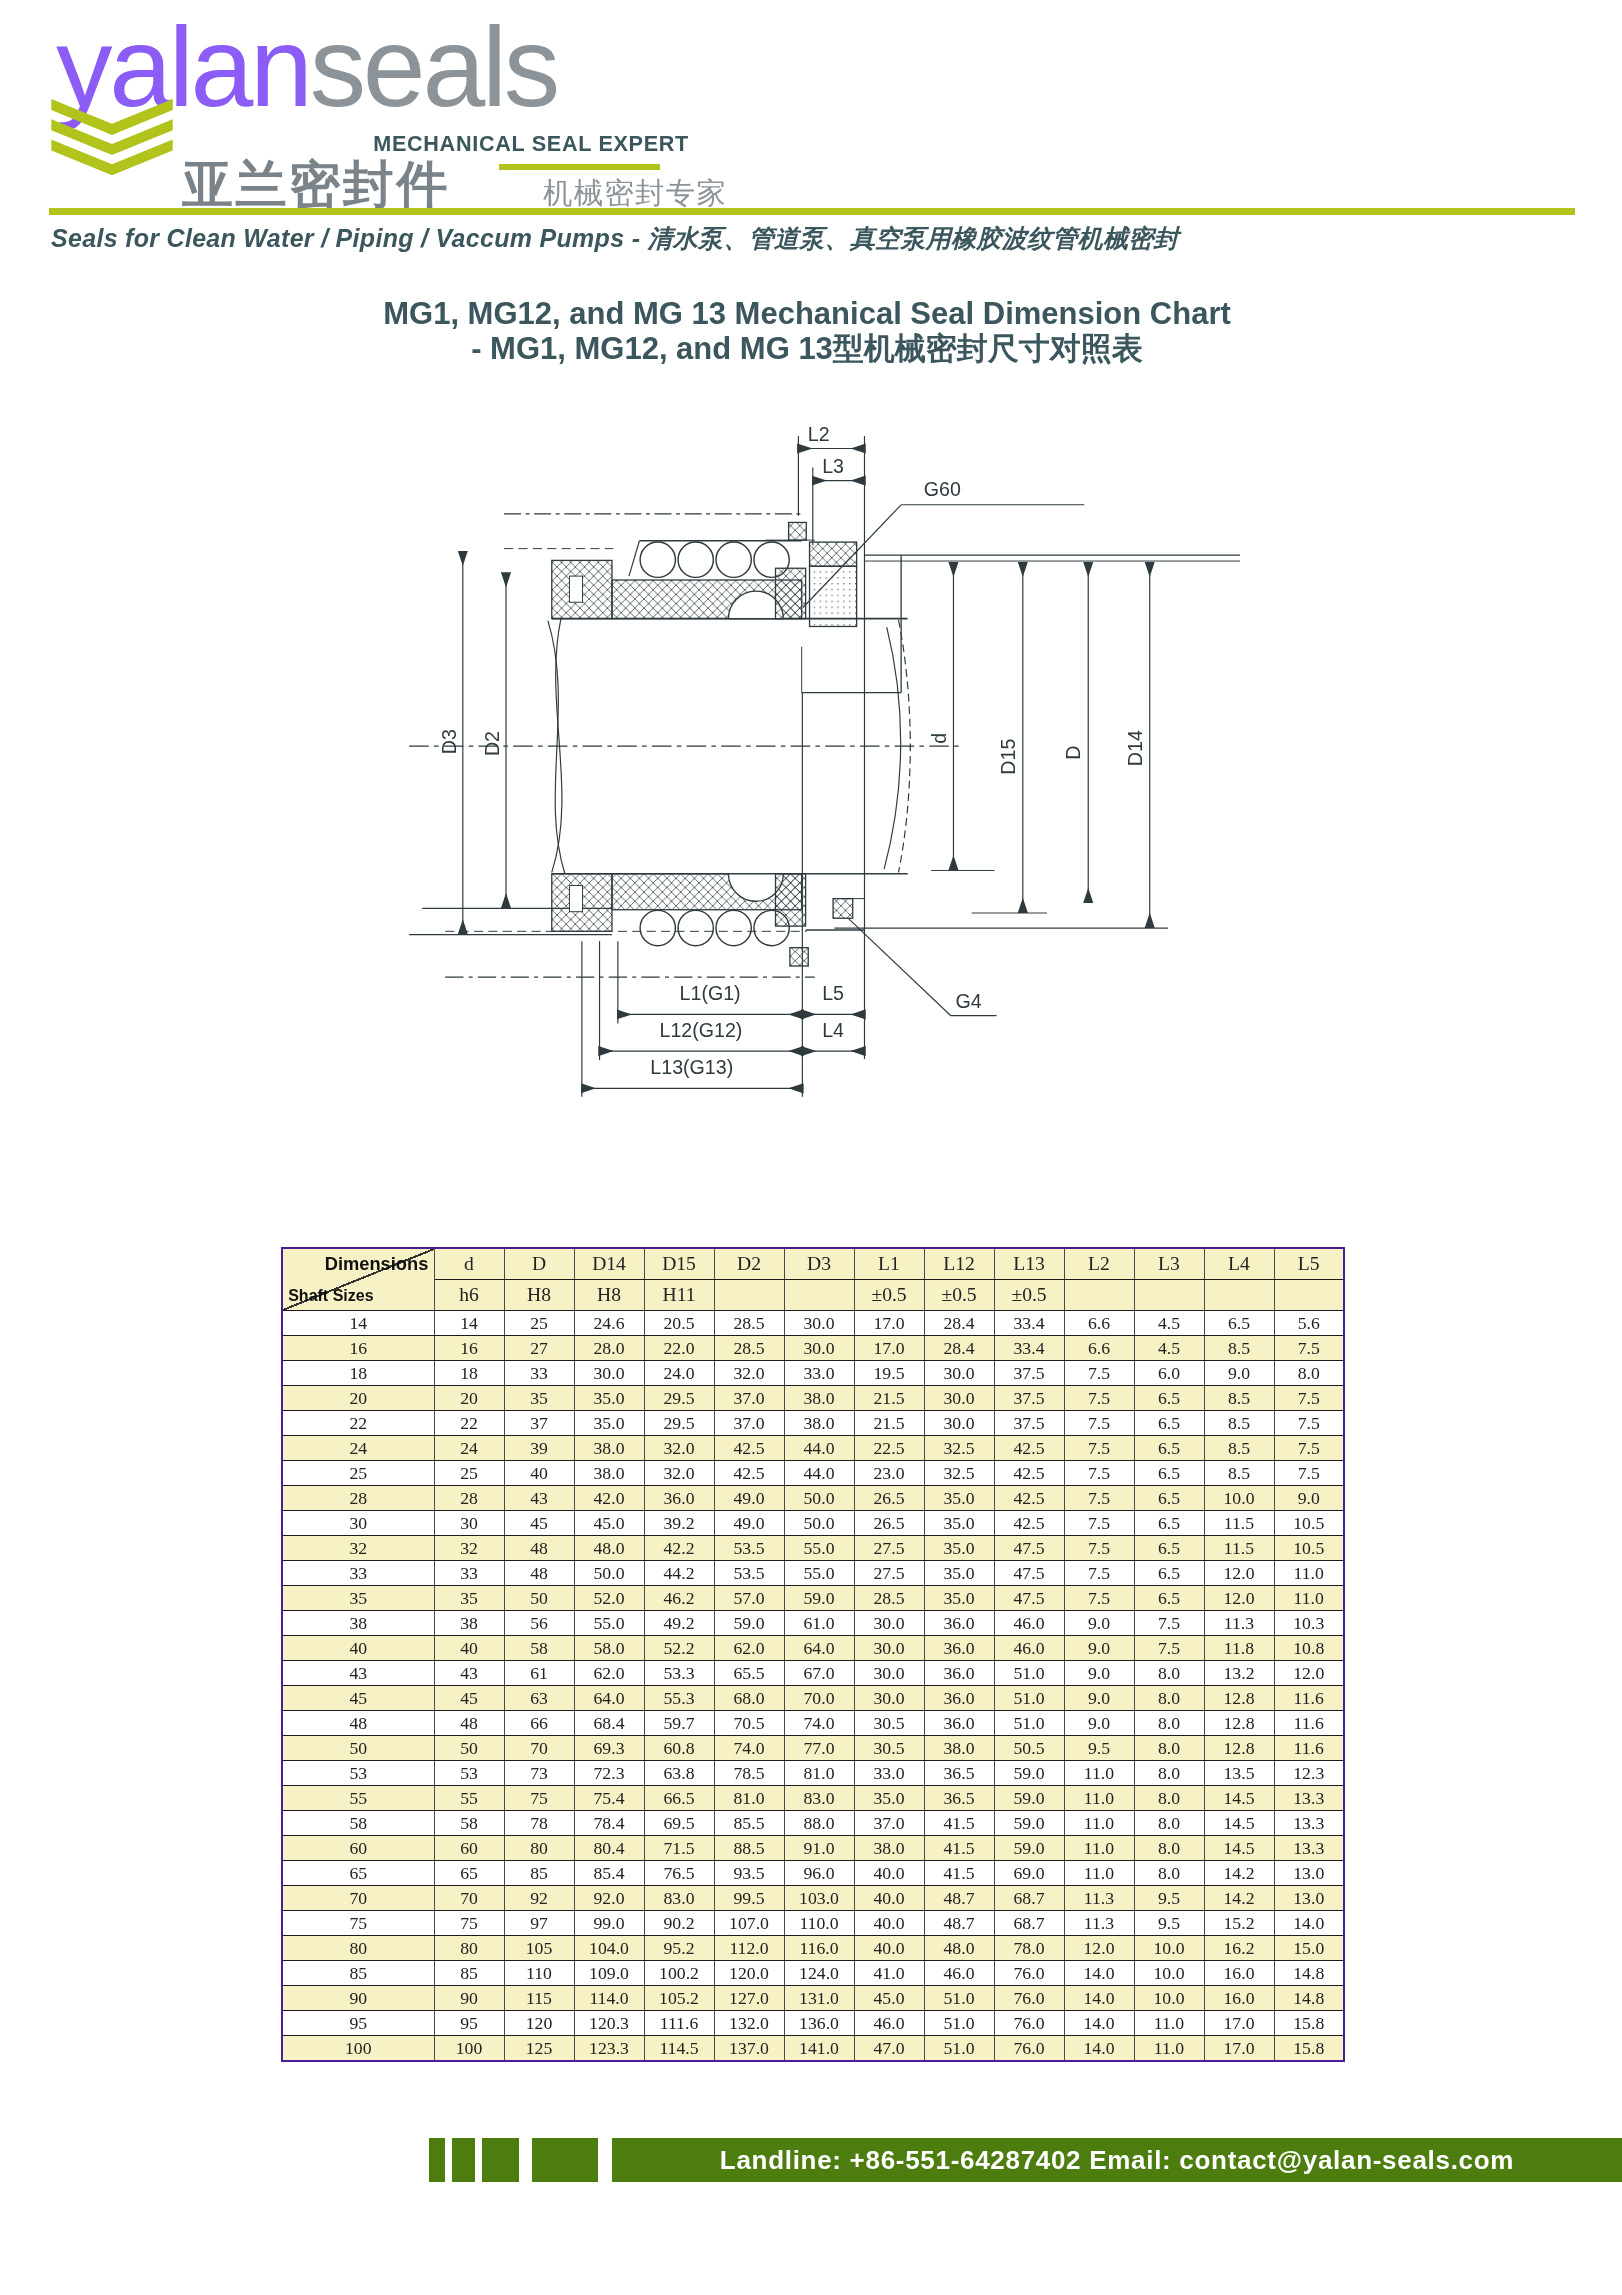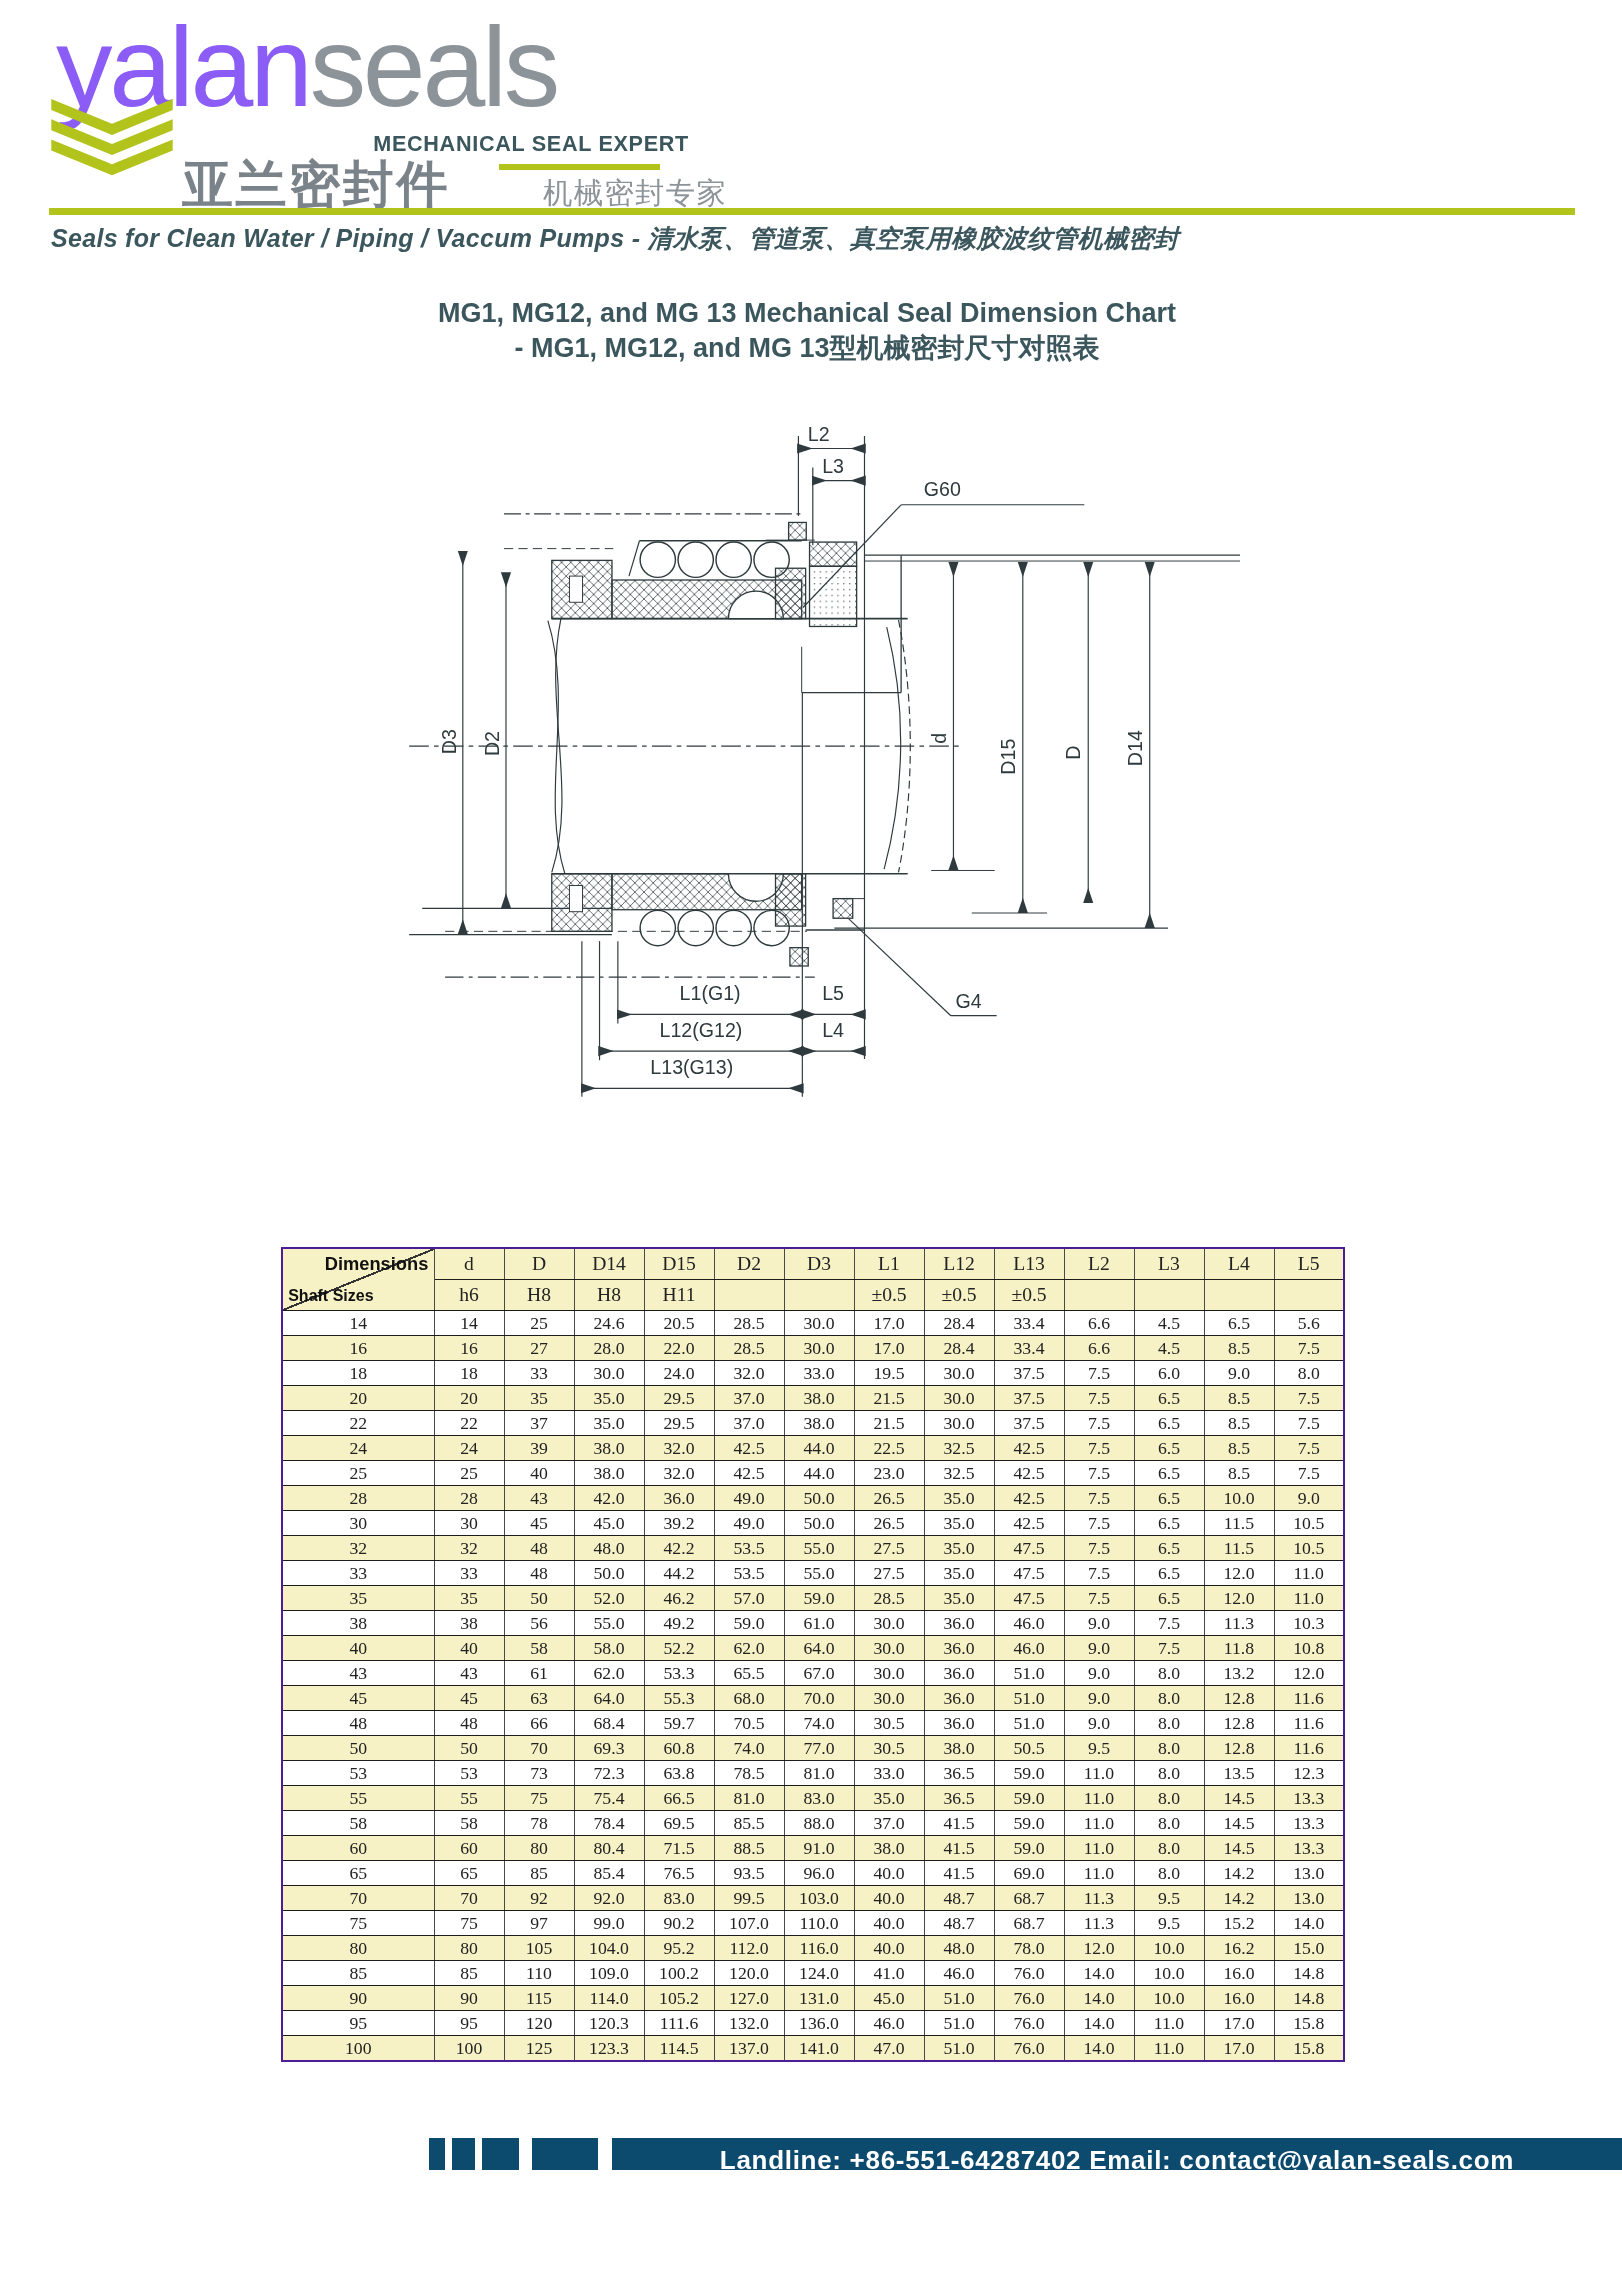--- a/index.html
+++ b/index.html
@@ -13,42 +13,42 @@
   .tagline{left:0;top:131px;width:657px;text-align:right;font-size:21.6px;font-weight:700;letter-spacing:0.7px;color:#3b565c;padding-left:32px;}
   .cn-name{left:182px;top:151px;font-size:51px;font-weight:700;color:#7b838a;letter-spacing:2.6px;}
   .green-rule{left:499px;top:164px;width:161px;height:5.9px;background:#b2c41c;}
   .cn-tagline{left:499px;top:174px;font-size:29.4px;color:#8d9499;letter-spacing:1.3px;margin-left:44px;}
 
   
   .divider{left:49px;top:208px;width:1526px;height:7.2px;background:#b2c41c;}
   .subtitle{left:51px;top:222px;font-size:25px;font-weight:700;font-style:italic;color:#3b565c;letter-spacing:0.3px;}
 
   
-  .titleblock{left:0;top:296px;width:1614px;text-align:center;font-size:27px;font-weight:700;color:#3b565c;line-height:35px;}
+  .titleblock{left:0;top:296px;width:1614px;text-align:center;font-size:31px;font-weight:700;color:#3b565c;line-height:35px;}
 
   
   .diagram{left:383px;top:411px;}
   .diagram svg text{font-family:"Liberation Sans",sans-serif;font-size:30px;fill:#2e3a3e;}
 
   
   .dim-table{left:281px;top:1247px;}
   table{border-collapse:collapse;table-layout:fixed;width:1062px;border:2px solid #4c1d95;background:#ffffff;}
   th,td{border-left:0.7px solid #4a4a4a;border-right:0.7px solid #4a4a4a;border-top:1.3px solid #1c1c1c;border-bottom:1.3px solid #1c1c1c;
         text-align:center;vertical-align:middle;padding:0;}
   thead th{background:#f6f2c6;font-family:"Liberation Serif",serif;font-weight:400;font-size:19.6px;color:#222;height:30px;}
   tbody td{font-family:"Liberation Serif",serif;font-size:17.7px;color:#222;height:24px;}
   tbody tr.alt td{background:#f6f2c6;}
   th.corner{position:relative;background:
       linear-gradient(to bottom right, rgba(0,0,0,0) calc(50% - 1px), #333 calc(50% - 1px), #333 calc(50% + 1px), rgba(0,0,0,0) calc(50% + 1px)),
       #f6f2c6;}
   .corner-top{position:absolute;top:3.9px;right:5.2px;font-family:"Liberation Sans",sans-serif;font-weight:700;font-size:18.3px;color:#111;}
   .corner-bottom{position:absolute;bottom:5.2px;left:5.2px;font-family:"Liberation Sans",sans-serif;font-weight:700;font-size:16px;color:#111;}
 
   
-  .fbar{top:2138px;height:32px;background:#0c4a6e;}
+  .fbar{top:2138px;height:44px;background:#4d7c0f;}
   .fb1{left:429px;width:15.7px;}
   .fb2{left:452px;width:23px;}
   .fb3{left:482px;width:37px;}
   .fb4{left:532px;width:66px;}
   .fmain{left:612px;width:1010px;text-align:center;}
   .fmain span{color:#ffffff;font-size:26px;font-weight:700;line-height:44px;letter-spacing:0.7px;}
 </style>
 </head>
 <body>
 

